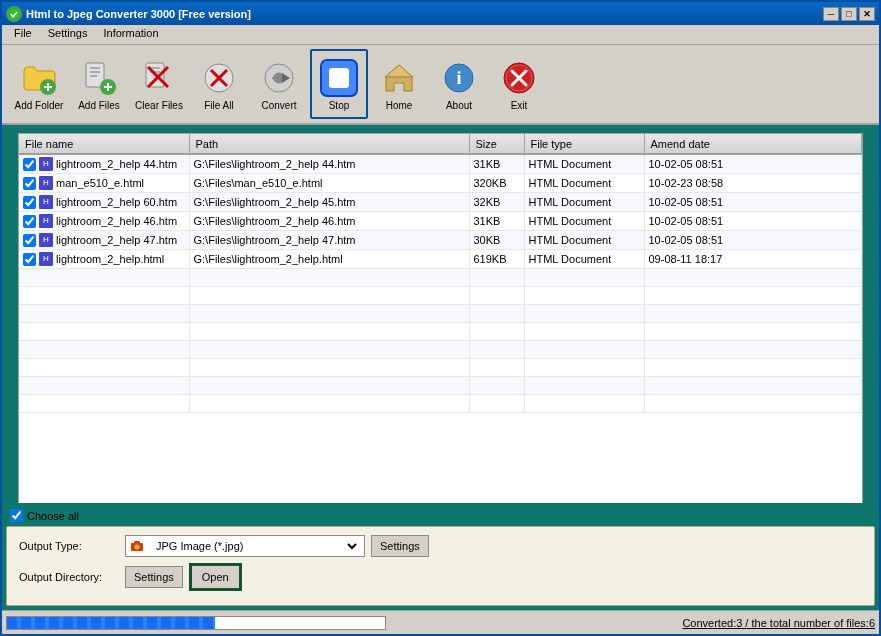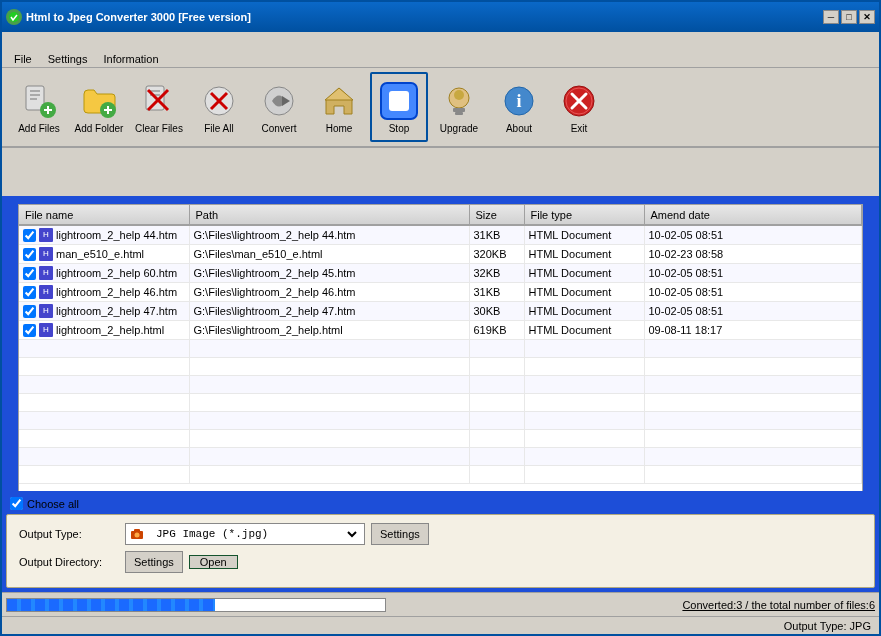--- a/index.html
+++ b/index.html
@@ -9,21 +9,21 @@
       background: #d4d0c8;
       width: 881px;
       height: 636px;
       overflow: hidden;
     }
 
     
     .title-bar {
       background: linear-gradient(to bottom, #0a68c8, #0050a0);
       color: white;
-      height: 30px;
+      height: 23px;
       display: flex;
       align-items: center;
       justify-content: space-between;
       padding: 0 4px;
       font-size: 11px;
       font-weight: bold;
     }
     .title-bar-left {
       display: flex;
       align-items: center;
@@ -54,23 +54,23 @@
       justify-content: center;
       font-size: 9px;
       cursor: pointer;
       color: #000;
     }
     .title-btn.close { background: #d4d0c8; }
 
     
     .menu-bar {
       background: #d4d0c8;
-      height: 36px;
-      display: flex;
-      align-items: flex-end;
+      height: 20px;
+      display: flex;
+      align-items: flex-start;
       padding: 0 4px;
       border-bottom: 1px solid #a0a0a0;
     }
     .menu-item {
       padding: 2px 8px;
       cursor: pointer;
       font-size: 11px;
     }
 
     
@@ -215,23 +215,23 @@
     }
     .settings-btn {
       height: 22px;
       background: #d4d0c8;
       border: 1px solid #888;
       font-size: 11px;
       padding: 0 8px;
       cursor: pointer;
     }
     .open-btn {
-      height: 14px;
-      background: #d4d0c8;
-      border: 1px solid #14532d;
+      height: 28px;
+      background: #d4d0c8;
+      border: 3px solid #14532d;
       font-size: 11px;
       padding: 0 10px;
       cursor: pointer;
     }
 
     
     .progress-area {
       background: #d4d0c8;
       height: 24px;
       display: flex;
@@ -276,23 +276,22 @@
       display: flex;
       flex-direction: column;
       height: 636px;
       width: 881px;
       border: 2px solid #0050a0;
     }
     .content-area {
       display: flex;
       flex-direction: column;
       flex: 1;
-      background: #1d4ed8;
+      background: #0f766e;
       overflow: hidden;
-      margin-top: 48px;
     }
   </style>
 </head>
 <body>
 
 <div class="app-wrapper">
 
   <div class="title-bar">
     <div class="title-bar-left">
       <div class="title-icon">
@@ -314,44 +313,44 @@
     <div class="menu-item">File</div>
     <div class="menu-item">Settings</div>
     <div class="menu-item">Information</div>
   </div>
 
   <div class="toolbar">
 
     <div class="tool-btn">
       <div class="tool-btn-icon">
         <svg width="38" height="38" viewBox="0 0 38 38">
+          <path d="M4 12 Q4 8 8 8 L14 8 L17 12 L32 12 Q35 12 35 15 L35 28 Q35 31 32 31 L8 31 Q4 31 4 28 Z" fill="#f5c842" stroke="#b8960a" stroke-width="1"></path>
+          <circle cx="28" cy="28" r="8" fill="#44aa44"></circle>
+          <rect x="24" y="27" width="8" height="2" fill="white"></rect>
+          <rect x="27" y="24" width="2" height="8" fill="white"></rect>
+        </svg>
+      </div>
+      <span class="tool-btn-label">Add Folder</span>
+    </div>
+
+    <div class="tool-btn">
+      <div class="tool-btn-icon">
+        <svg width="38" height="38" viewBox="0 0 38 38">
           <rect x="6" y="4" width="18" height="24" rx="2" fill="#e0e0e0" stroke="#888" stroke-width="1"></rect>
           <rect x="10" y="8" width="10" height="2" fill="#aaa"></rect>
           <rect x="10" y="12" width="10" height="2" fill="#aaa"></rect>
           <rect x="10" y="16" width="7" height="2" fill="#aaa"></rect>
           <circle cx="28" cy="28" r="8" fill="#44aa44"></circle>
           <rect x="24" y="27" width="8" height="2" fill="white"></rect>
           <rect x="27" y="24" width="2" height="8" fill="white"></rect>
         </svg>
       </div>
       <span class="tool-btn-label">Add Files</span>
     </div>
 
-    <div class="tool-btn">
-      <div class="tool-btn-icon">
-        <svg width="38" height="38" viewBox="0 0 38 38">
-          <path d="M4 12 Q4 8 8 8 L14 8 L17 12 L32 12 Q35 12 35 15 L35 28 Q35 31 32 31 L8 31 Q4 31 4 28 Z" fill="#f5c842" stroke="#b8960a" stroke-width="1"></path>
-          <circle cx="28" cy="28" r="8" fill="#44aa44"></circle>
-          <rect x="24" y="27" width="8" height="2" fill="white"></rect>
-          <rect x="27" y="24" width="2" height="8" fill="white"></rect>
-        </svg>
-      </div>
-      <span class="tool-btn-label">Add Folder</span>
-    </div>
-
 
     <div class="tool-btn">
       <div class="tool-btn-icon">
         <svg width="38" height="38" viewBox="0 0 38 38">
           <rect x="6" y="4" width="18" height="24" rx="2" fill="#e0e0e0" stroke="#888" stroke-width="1"></rect>
           <rect x="10" y="8" width="10" height="2" fill="#aaa"></rect>
           <rect x="10" y="12" width="10" height="2" fill="#aaa"></rect>
           <line x1="8" y1="8" x2="28" y2="28" stroke="#cc0000" stroke-width="3"></line>
           <line x1="28" y1="8" x2="8" y2="28" stroke="#cc0000" stroke-width="3"></line>
         </svg>
@@ -374,51 +373,40 @@
       <div class="tool-btn-icon">
         <svg width="38" height="38" viewBox="0 0 38 38">
           <circle cx="19" cy="19" r="14" fill="#d0d0d0" stroke="#888" stroke-width="1"></circle>
           <path d="M12 19 Q19 8 26 19 Q19 30 12 19" fill="#888"></path>
           <polygon points="22,14 30,19 22,24" fill="#666"></polygon>
         </svg>
       </div>
       <span class="tool-btn-label">Convert</span>
     </div>
 
-    <div class="tool-btn">
-      <div class="tool-btn-icon">
-        <svg width="38" height="38" viewBox="0 0 38 38">
-          <polygon points="19,6 32,18 32,32 24,32 24,24 14,24 14,32 6,32 6,18" fill="#d0b060" stroke="#a08020" stroke-width="1"></polygon>
-          <polygon points="19,6 5,18 33,18" fill="#e0c070" stroke="#a08020" stroke-width="1"></polygon>
-        </svg>
-      </div>
-      <span class="tool-btn-label">Home</span>
-    </div>
-
     <div class="tool-btn active">
       <div class="tool-btn-icon">
         <svg width="40" height="40" viewBox="0 0 40 40">
           <rect x="2" y="2" width="36" height="36" rx="6" fill="#4488ff" stroke="#0044cc" stroke-width="2"></rect>
           <rect x="10" y="10" width="20" height="20" rx="3" fill="white"></rect>
         </svg>
       </div>
       <span class="tool-btn-label">Stop</span>
     </div>
 
     <div class="tool-btn">
       <div class="tool-btn-icon">
         <svg width="38" height="38" viewBox="0 0 38 38">
-          <circle cx="19" cy="16" r="10" fill="#e0c080" stroke="#a08020" stroke-width="1"></circle>
-          <circle cx="19" cy="13" r="5" fill="#c8a840"></circle>
-          <rect x="13" y="26" width="12" height="4" rx="1" fill="#888"></rect>
-          <rect x="15" y="30" width="8" height="3" rx="1" fill="#888"></rect>
-        </svg>
-      </div>
-      <span class="tool-btn-label">Upgrade</span>
-    </div>
+          <polygon points="19,6 32,18 32,32 24,32 24,24 14,24 14,32 6,32 6,18" fill="#d0b060" stroke="#a08020" stroke-width="1"></polygon>
+          <polygon points="19,6 5,18 33,18" fill="#e0c070" stroke="#a08020" stroke-width="1"></polygon>
+        </svg>
+      </div>
+      <span class="tool-btn-label">Home</span>
+    </div>
+
 
     <div class="tool-btn">
       <div class="tool-btn-icon">
         <svg width="38" height="38" viewBox="0 0 38 38">
           <circle cx="19" cy="19" r="14" fill="#4488cc" stroke="#2266aa" stroke-width="1"></circle>
           <text x="19" y="25" text-anchor="middle" fill="white" font-size="18" font-weight="bold" font-family="serif">i</text>
         </svg>
       </div>
       <span class="tool-btn-label">About</span>
     </div>
@@ -598,37 +586,34 @@
       <div class="output-row">
         <span class="output-label">Output Type:</span>
         <div class="output-select" style="border:1px solid #888; padding: 1px 4px; display:flex; align-items:center; width:240px; background:white;">
           <span style="display:inline-flex; align-items:center; margin-right:4px;">
             <svg width="14" height="12" viewBox="0 0 14 12">
                 <rect x="1" y="3" width="12" height="8" rx="1" fill="#cc4400"></rect>
                 <circle cx="7" cy="7" r="2.5" fill="#ffaa44"></circle>
                 <rect x="4" y="1" width="6" height="3" rx="1" fill="#cc4400"></rect>
               </svg>
           </span>
-          <select style="border:none; background:transparent; font-size:11px; flex:1; outline:none;font-family:Liberation Mono, monospace;">
+          <select style="border:none; background:transparent; font-size:11px; flex:1; outline:none;">
             <option>JPG Image (*.jpg)</option>
           </select>
         </div>
         <button class="settings-btn">Settings</button>
       </div>
       <div class="output-row">
         <span class="output-label">Output Directory:</span>
         <button class="settings-btn">Settings</button>
         <button class="open-btn">Open</button>
       </div>
     </div>
 
     <div class="progress-area">
       <div class="progress-bar-container">
         <div class="progress-bar-fill" id="progress-fill" style="width: 55%;"></div>
       </div>
       <span class="progress-status">Converted:3  /  the total number of files:6</span>
     </div>
 
-    <div class="status-bar">
-      <span>Output Type: JPG</span>
-    </div>
   </div>
 </div>
 
 </body></html>

